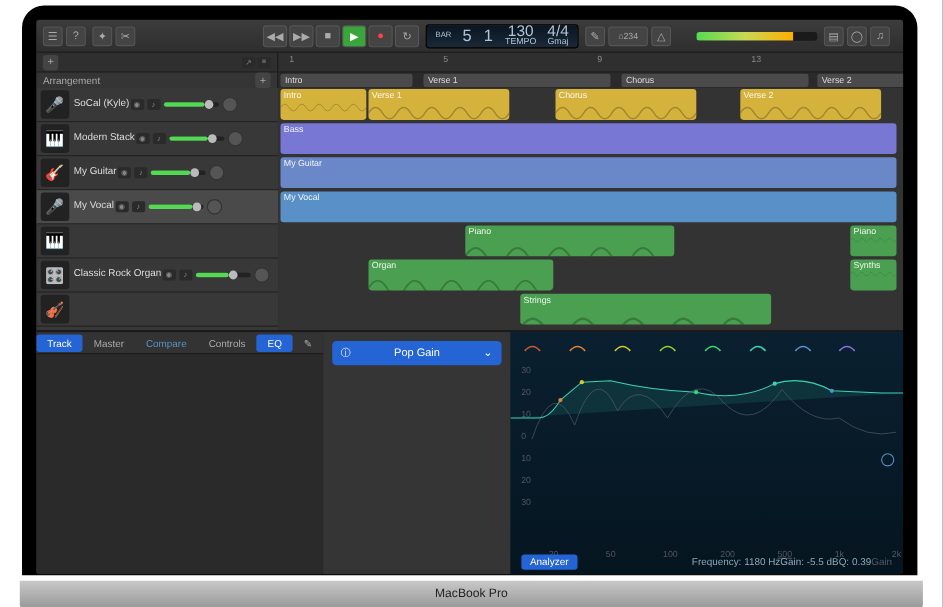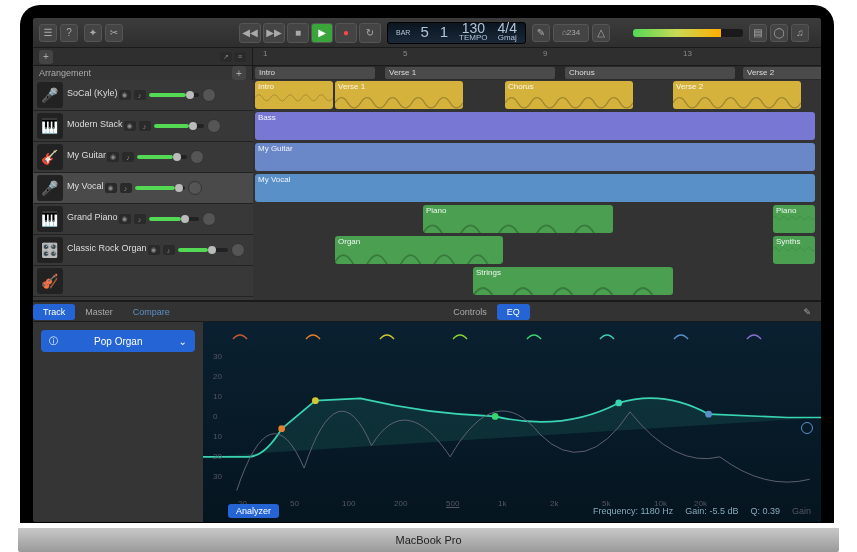--- a/index.html
+++ b/index.html
@@ -37,36 +37,36 @@
   .track-name { font-size:9px; color:#ddd; }
   .track-ctrls { display:flex; align-items:center; gap:3px; }
   .mini-btn { width:12px; height:10px; background:#2a2a2a; font-size:7px; color:#888; display:flex; align-items:center; justify-content:center; border-radius:2px; }
   .vol-slider { width:50px; height:4px; background:#222; border-radius:2px; position:relative; }
   .vol-fill { position:absolute; left:0; top:0; bottom:0; width:70%; background:#54d954; border-radius:2px; }
   .vol-thumb { position:absolute; width:8px; height:8px; background:#bbb; border-radius:50%; top:-2px; }
   .pan-knob { width:14px; height:14px; background:#555; border-radius:50%; border:1px solid #333; }
   .timeline { flex:1; position:relative; background:#333; }
   .region { position:absolute; height:28px; border-radius:3px; font-size:8px; color:rgba(255,255,255,0.9); padding:1px 3px; overflow:hidden; }
   .wave { position:absolute; left:0; right:0; top:9px; bottom:1px; opacity:0.6; }
-  .editor { height:222px; background:#2a2a2a; border-top:2px solid #1a1a1a; display:flex; flex-direction:column; }
+  .editor { height:222px; background:#2a2a2a; border-top:2px solid #1a1a1a; display:flex; }
   .ed-hd { height:20px; background:#333; border-bottom:1px solid #1a1a1a; display:flex; align-items:center; gap:0; font-size:9px; }
   .ed-tab { padding:3px 10px; color:#aaa; }
   .ed-tab.active { background:#2464d4; color:#fff; border-radius:3px; }
   .ed-body { flex:1; display:flex; }
   .ed-side { width:170px; background:#353535; padding:8px; }
   .ed-select { width:100%; height:22px; background:#2464d4; color:#fff; border-radius:4px; display:flex; align-items:center; padding:0 8px; font-size:10px; justify-content:space-between; }
   .eq-area { flex:1; background:linear-gradient(#0a2030,#051520); position:relative; }
   .eq-bands { position:absolute; top:6px; left:0; right:30px; height:20px; display:flex; justify-content:space-around; }
   .band-ico { width:18px; height:14px; display:flex; align-items:center; justify-content:center; }
   .eq-y { position:absolute; left:10px; font-size:8px; color:#556; }
   .eq-x { position:absolute; bottom:14px; font-size:8px; color:#556; }
   .eq-curve { position:absolute; inset:0; }
   .eq-bot { position:absolute; bottom:2px; left:0; right:0; height:18px; display:flex; align-items:center; padding:0 10px; gap:8px; font-size:9px; color:#8ab; }
-  .analyzer-btn { background:#2464d4; color:#fff; padding:2px 8px; border-radius:3px;margin-left:15px; }
-  .eq-readout { margin-left:auto; display:flex; gap:12px; }
+  .analyzer-btn { background:#2464d4; color:#fff; padding:2px 8px; border-radius:3px; }
+  .eq-readout { margin-left:auto; display:flex; }
   .strip { position:absolute; bottom:0; left:18px; right:18px; height:24px; background:linear-gradient(#c8c8c8,#9a9a9a); border-radius:0 0 2px 2px; display:flex; align-items:center; justify-content:center; font-size:11px; color:#222; }
   .plus-btn { width:14px; height:14px; background:#444; border-radius:3px; display:flex; align-items:center; justify-content:center; color:#aaa; font-size:10px; }
 </style>
 </head>
 <body>
 
 <div class="device">
 <div class="screen">
 
   <div class="toolbar">
@@ -201,32 +201,20 @@
         <div class="vol-slider">
           <div class="vol-fill" style="width:80%"></div>
           <div class="vol-thumb" style="left:80%"></div>
         </div>
         <div class="pan-knob"></div>
       </div>
     </div>
           </div>
           <div class="track-hd">
             <div class="track-ico">🎹</div>
-    <div class="track-info">
-      <div class="track-name">Grand Piano</div>
-      <div class="track-ctrls">
-        <div class="mini-btn">◉</div>
-        <div class="mini-btn">♪</div>
-        <div class="vol-slider">
-          <div class="vol-fill" style="width:65%"></div>
-          <div class="vol-thumb" style="left:65%"></div>
-        </div>
-        <div class="pan-knob"></div>
-      </div>
-    </div>
           </div>
           <div class="track-hd">
             <div class="track-ico">🎛️</div>
     <div class="track-info">
       <div class="track-name">Classic Rock Organ</div>
       <div class="track-ctrls">
         <div class="mini-btn">◉</div>
         <div class="mini-btn">♪</div>
         <div class="vol-slider">
           <div class="vol-fill" style="width:60%"></div>
@@ -278,21 +266,21 @@
               <path d="M0,10 Q5,2 10,10 T20,10 T30,10 T40,10 T50,10 T60,10 T70,10 T80,10 T90,10 T100,10" stroke="rgba(0,0,0,0.4)" fill="none" stroke-width="1"></path>
             </svg></div>
           <div class="region" style="top: 156px; left: 82px; width: 168px; background: rgb(74, 160, 80);"><span>Organ</span>
       <svg class="wave" viewBox="0 0 100 20" preserveAspectRatio="none">
               <path d="M0,10 Q5,2 10,10 T20,10 T30,10 T40,10 T50,10 T60,10 T70,10 T80,10 T90,10 T100,10" stroke="rgba(0,0,0,0.4)" fill="none" stroke-width="1"></path>
             </svg></div>
           <div class="region" style="top: 156px; left: 520px; width: 42px; background: rgb(74, 160, 80);"><span>Synths</span>
       <svg class="wave" viewBox="0 0 100 20" preserveAspectRatio="none">
               <path d="M0,10 Q5,2 10,10 T20,10 T30,10 T40,10 T50,10 T60,10 T70,10 T80,10 T90,10 T100,10" stroke="rgba(0,0,0,0.4)" fill="none" stroke-width="1"></path>
             </svg></div>
-          <div class="region" style="top: 187px; left: 220px; width: 200px; background: rgb(74, 160, 80);"><span>Strings</span>
+          <div class="region" style="top: 187px; left: 220px; width: 228px; background: rgb(74, 160, 80);"><span>Strings</span>
       <svg class="wave" viewBox="0 0 100 20" preserveAspectRatio="none">
               <path d="M0,10 Q5,2 10,10 T20,10 T30,10 T40,10 T50,10 T60,10 T70,10 T80,10 T90,10 T100,10" stroke="rgba(0,0,0,0.4)" fill="none" stroke-width="1"></path>
             </svg></div>
         </div>
   </div>
 
   <div class="editor">
     <div class="ed-hd">
       <div class="ed-tab active">Track</div>
       <div class="ed-tab">Master</div>
@@ -300,21 +288,21 @@
       <div style="margin-left:auto;display:flex">
         <div class="ed-tab">Controls</div>
         <div class="ed-tab active">EQ</div>
       </div>
       <div style="margin-left:auto" class="ed-tab">✎</div>
     </div>
     <div class="ed-body">
       <div class="ed-side">
         <div class="ed-select">
           <span style="font-size:9px">ⓘ</span>
-          <span>Pop Organ</span>
+          <span>Pop Gain</span>
           <span>⌄</span>
         </div>
       </div>
       <div class="eq-area">
         <div class="eq-bands" id="eq-bands">
               <div class="band-ico">
                 <svg width="18" height="12">
                   <path d="M2,10 Q9,2 16,10" stroke="#c85a30" fill="none" stroke-width="1.5"></path>
                 </svg>
               </div>

